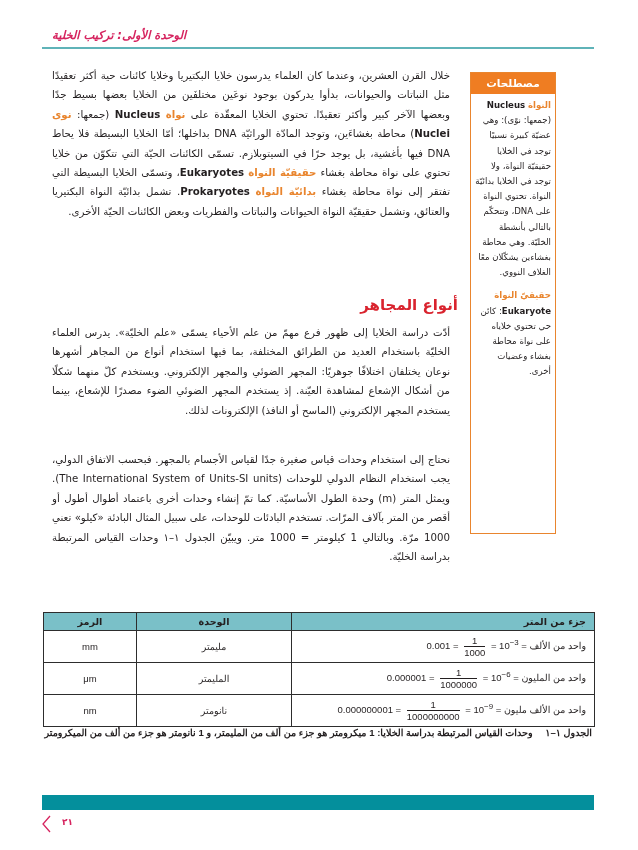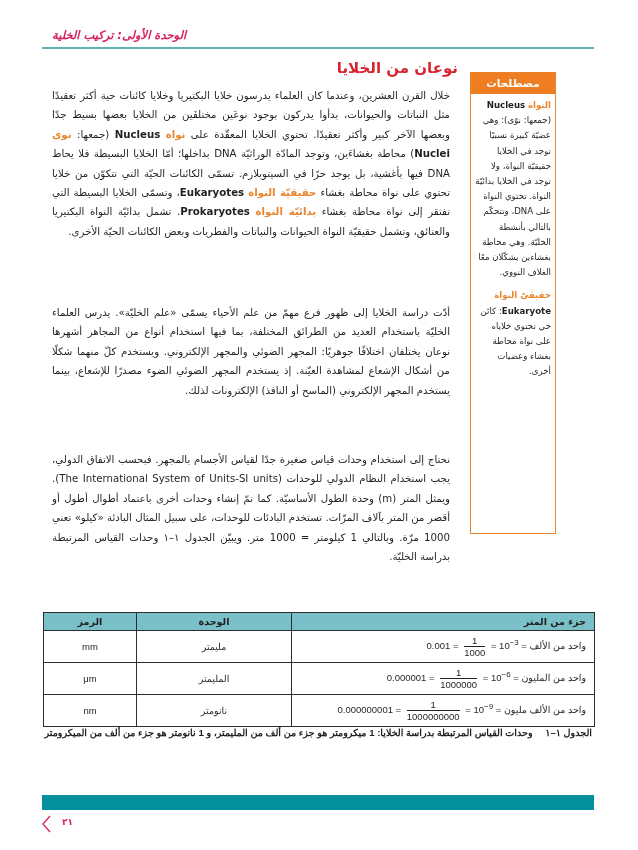--- a/index.html
+++ b/index.html
@@ -109,25 +109,25 @@
     </div>
     <div class="term">
       <div class="term-title">حقيقيّ النواة</div>
       <span class="term-en">Eukaryote</span><span>: كائن حي تحتوي خلاياه على نواة محاطة بغشاء وعضيات أخرى.</span>
     </div>
   </div>
 </aside>
 
 <main class="main">
   <section class="sec1">
-    <h2>نوعان من الخلايا</h2>
     <p><span>خلال القرن العشرين، وعندما كان العلماء يدرسون خلايا البكتيريا وخلايا كائنات حية أكثر تعقيدًا مثل النباتات والحيوانات، بدأوا يدركون بوجود نوعَين مختلفَين من الخلايا بعضها بسيط جدًا وبعضها الآخر كبير وأكثر تعقيدًا. تحتوي الخلايا المعقّدة على </span><span class="kw">نواة</span> <span class="en">Nucleus</span><span> (جمعها: </span><span class="kw">نوى</span> <span class="en">Nuclei</span><span>) محاطة بغشاءَين، وتوجد المادّة الوراثيّة DNA بداخلها؛ أمّا الخلايا البسيطة فلا يحاط DNA فيها بأغشية، بل يوجد حرًا في السيتوبلازم. تسمّى الكائنات الحيّة التي تتكوّن من خلايا تحتوي على نواة محاطة بغشاء </span><span class="kw">حقيقيّة النواة</span> <span class="en">Eukaryotes</span><span>، وتسمّى الخلايا البسيطة التي تفتقر إلى نواة محاطة بغشاء </span><span class="kw">بدائيّة النواة</span> <span class="en">Prokaryotes</span><span>. تشمل بدائيّة النواة البكتيريا والعتائق، وتشمل حقيقيّة النواة الحيوانات والنباتات والفطريات وبعض الكائنات الحيّة الأخرى.</span></p>
   </section>
 
   <section class="sec2">
+    <h2>أنواع المجاهر</h2>
     <p>أدّت دراسة الخلايا إلى ظهور فرع مهمّ من علم الأحياء يسمّى «علم الخليّة». يدرس العلماء الخليّة باستخدام العديد من الطرائق المختلفة، بما فيها استخدام أنواع من المجاهر أشهرها نوعان يختلفان اختلافًا جوهريًا: المجهر الضوئي والمجهر الإلكتروني. ويستخدم كلّ منهما شكلًا من أشكال الإشعاع لمشاهدة العيّنة. إذ يستخدم المجهر الضوئي الضوء مصدرًا للإشعاع، بينما يستخدم المجهر الإلكتروني (الماسح أو النافذ) الإلكترونات لذلك.</p>
   </section>
 
   <section class="sec3">
     <p>نحتاج إلى استخدام وحدات قياس صغيرة جدًا لقياس الأجسام بالمجهر. فبحسب الاتفاق الدولي، يجب استخدام النظام الدولي للوحدات (The International System of Units-SI units). ويمثل المتر (m) وحدة الطول الأساسيّة. كما تمّ إنشاء وحدات أخرى باعتماد أطوال أطول أو أقصر من المتر بآلاف المرّات. تستخدم البادئات للوحدات، على سبيل المثال البادئة «كيلو» تعني 1000 مرّة. وبالتالي 1 كيلومتر = 1000 متر. ويبيّن الجدول ١–١ وحدات القياس المرتبطة بدراسة الخليّة.</p>
   </section>
 </main>
 
 <table class="units-table">
   <thead>

